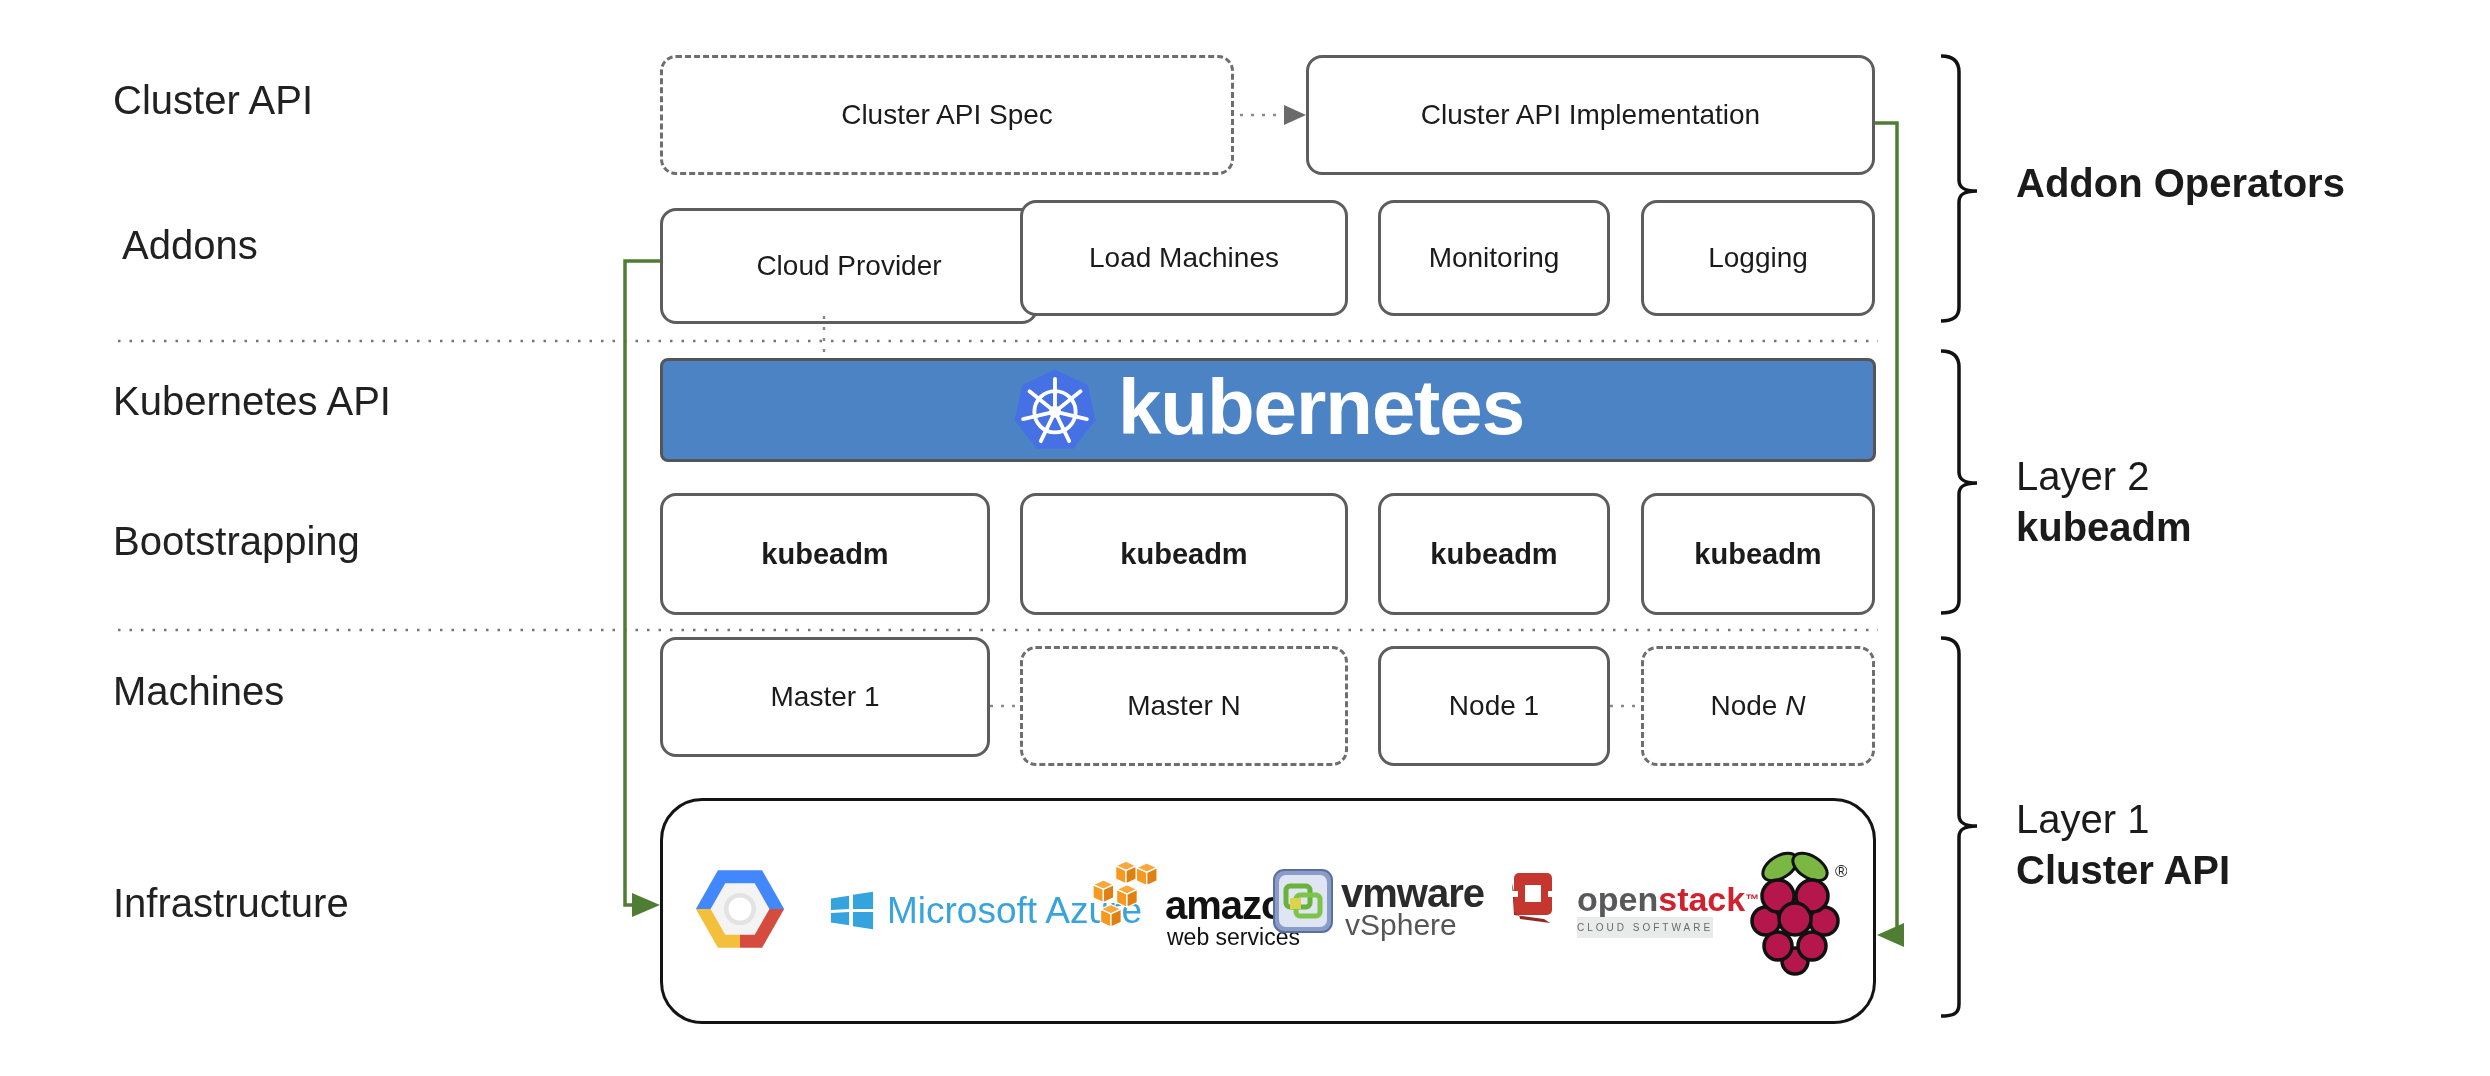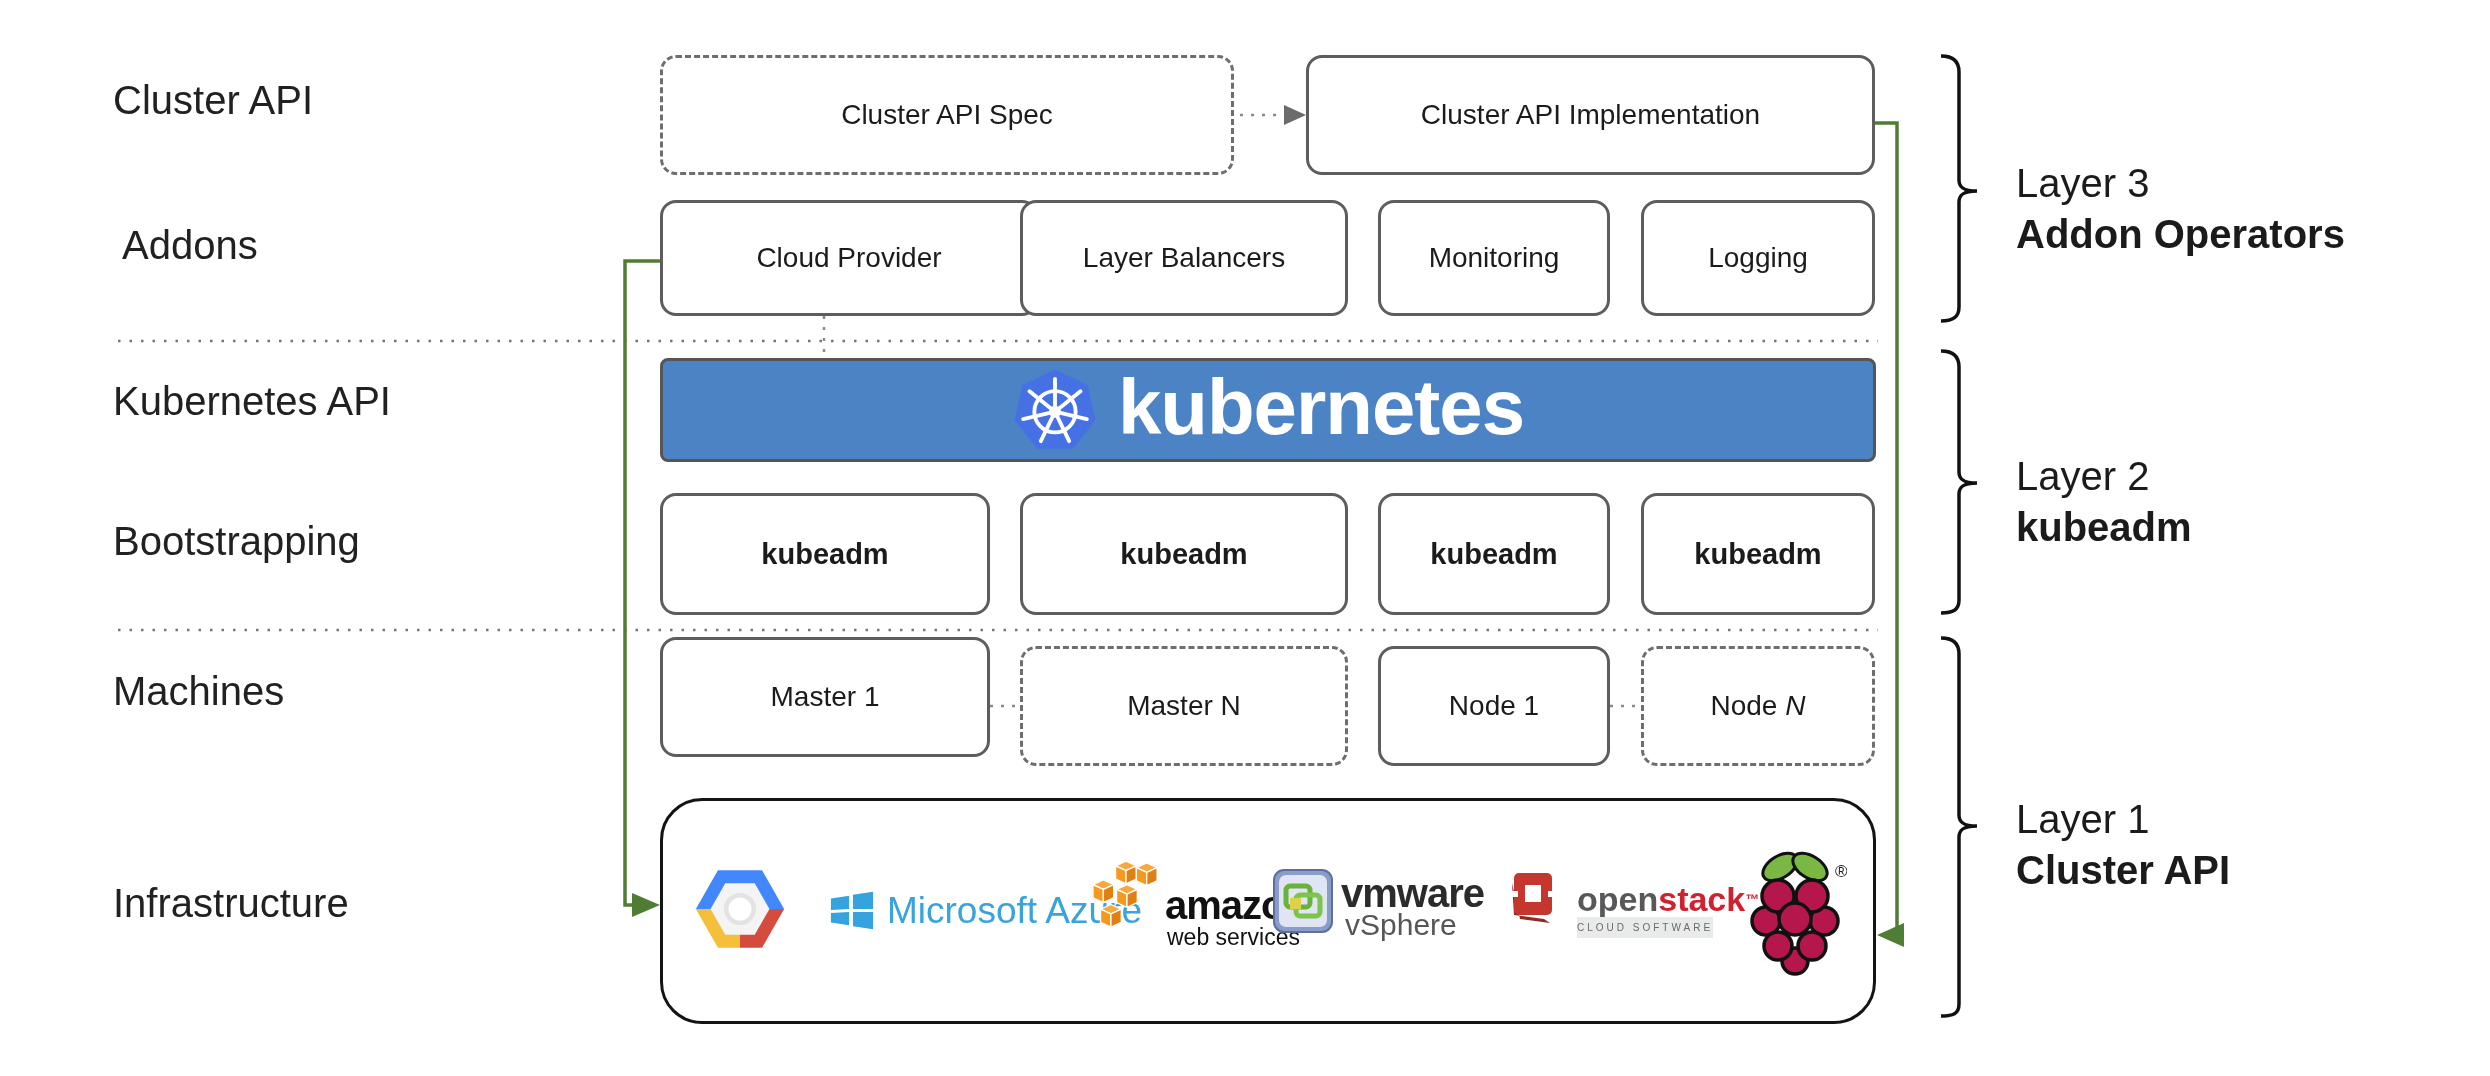--- a/index.html
+++ b/index.html
@@ -48,25 +48,25 @@
   <div class="rowlabel" style="left:113px;top:659px">Machines</div>
   <div class="rowlabel" style="left:113px;top:871px">Infrastructure</div>
 
   <div class="node dashed" style="left:660px;top:47px;width:574px;height:120px">
     <span>Cluster API Spec</span>
   </div>
   <div class="node" style="left:1306px;top:47px;width:569px;height:120px">
     <span>Cluster API Implementation</span>
   </div>
 
-  <div class="node" style="left:660px;top:192px;width:378px;height:116px">
+  <div class="node" style="left:660px;top:200px;width:378px;height:116px">
     <span>Cloud Provider</span>
   </div>
   <div class="node" style="left:1020px;top:192px;width:328px;height:116px">
-    <span>Layer Balancers</span>
+    <span>Load Machines</span>
   </div>
   <div class="node" style="left:1378px;top:192px;width:232px;height:116px">
     <span>Monitoring</span>
   </div>
   <div class="node" style="left:1641px;top:192px;width:234px;height:116px">
     <span>Logging</span>
   </div>
 
   <div class="banner">
     <svg width="86" height="86" viewBox="0 0 100 100">
@@ -198,21 +198,20 @@
         <circle cx="65" cy="101" r="14"></circle>
         <circle cx="31" cy="51" r="16"></circle>
         <circle cx="65" cy="51" r="16"></circle>
         <circle cx="48" cy="74" r="16"></circle>
       </g>
       <text x="88" y="32" font-size="17" fill="#222">®</text>
     </svg>
   </div>
 
   <div class="layerlabel" style="top:150px">
-    <div class="l1">Layer 3</div>
     <div class="l2">Addon Operators</div>
   </div>
   <div class="layerlabel" style="top:443px">
     <div class="l1">Layer 2</div>
     <div class="l2">kubeadm</div>
   </div>
   <div class="layerlabel" style="top:786px">
     <div class="l1">Layer 1</div>
     <div class="l2">Cluster API</div>
   </div>

